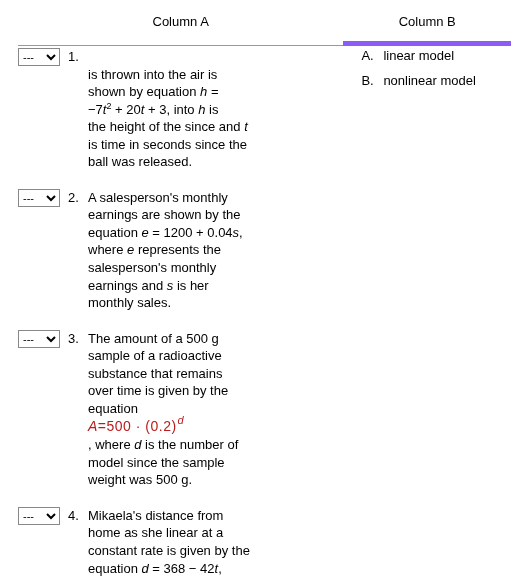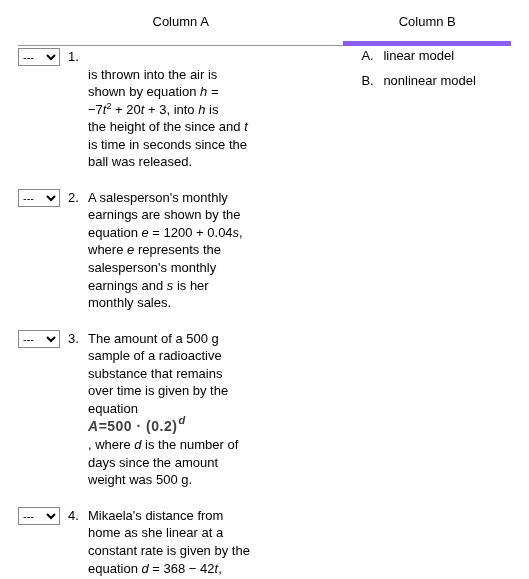--- a/index.html
+++ b/index.html
@@ -67,24 +67,23 @@
     display: flex;
     margin-bottom: 10px;
   }
   .ans-letter {
     flex: 0 0 22px;
   }
   .ital { font-style: italic; }
   sup { font-size: 9px; vertical-align: super; line-height: 0;}
   .eq {
     font-family: Arial, Helvetica, sans-serif;
-    color: #404040;
+    color: #b91c1c;
     font-size: 14px;
     letter-spacing: 0.5px;
-    font-weight: bold;
   }
   .eq sup.d {
     font-style: italic;
     font-size: 11px;
     position: relative;
     top: -2px;
     left: 1px;
   }
 </style>
 </head>
@@ -142,21 +141,21 @@
       </div>
       <div class="num">3.</div>
       <div class="txt">
         <span>The amount of a 500 g</span><br>
         <span>sample of a radioactive</span><br>
         <span>substance that remains</span><br>
         <span>over time is given by the</span><br>
         <span>equation</span><br>
         <span class="eq"><span class="ital">A</span><span>=500 · (0.2)</span><sup class="d">d</sup></span><br>
         <span>, where </span><span class="ital">d</span><span> is the number of</span><br>
-        <span>days since the amount</span><br>
+        <span>model since the sample</span><br>
         <span>weight was 500 g.</span>
       </div>
     </div>
 
     <div class="q-row" style="margin-bottom:0">
       <div class="sel">
         <select>
           <option>---</option>
         </select>
       </div>

